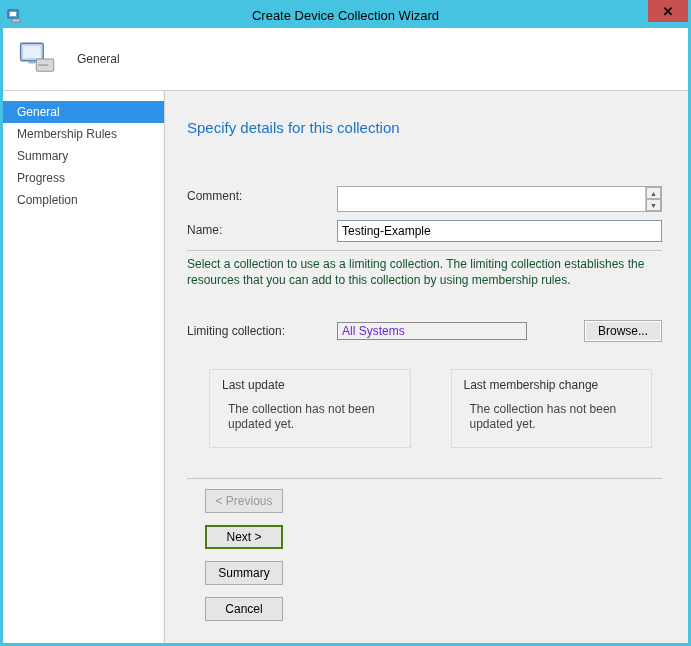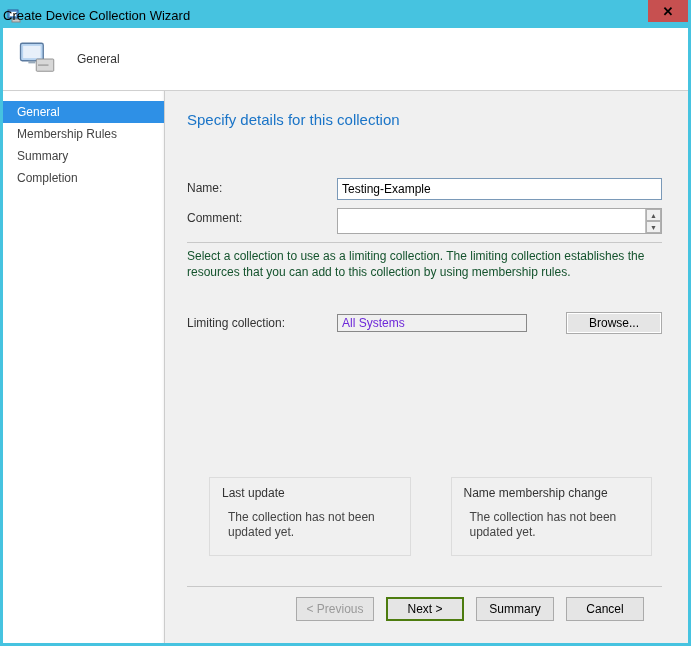--- a/index.html
+++ b/index.html
@@ -26,21 +26,21 @@
     align-items: center;
     position: relative;
   }
   .titlebar-icon {
     width: 16px; height: 16px;
     margin-left: 4px;
   }
   .titlebar-title {
     position: absolute;
     left: 0; right: 0;
-    text-align: left;
+    text-align: center;
     font-size: 13px;
     color: #000;
     pointer-events: none;
   }
   .titlebar-close {
     position: absolute;
     right: 0; top: -3px;
     width: 40px; height: 22px;
     background: #c75050;
     color: #000;
@@ -86,21 +86,21 @@
     color: #444;
     cursor: pointer;
   }
   .sidebar-item.active {
     background: #2e90e6;
     color: #fff;
   }
   .main {
     flex: 1;
     background: #f0f0f0;
-    padding: 20px 26px 12px 22px;
+    padding: 28px 26px 12px 22px;
     display: flex;
     flex-direction: column;
     min-height: 0;
   }
   .page-title {
     color: #1a74c7;
     font-size: 15px;
     margin-bottom: 50px;
   }
   .form-area {
@@ -179,21 +179,21 @@
     width: 190px;
     height: 18px;
     border: 1px solid #888;
     background: #f0f0f0;
     font-size: 12px;
     padding: 1px 4px;
     color: #6d28d9;
   }
   .browse-btn {
     margin-left: auto;
-    width: 96px;
+    width: 78px;
     height: 22px;
     font-size: 12px;
     background: #e5e5e5;
     border: 1px solid #aaa;
     cursor: pointer;
     box-shadow: inset 0 0 0 1px #fff;
   }
   .info-boxes {
     display: flex;
     gap: 40px;
@@ -220,20 +220,21 @@
     padding-left: 6px;
     line-height: 1.3;
   }
   .footer {
     border-top: 1px solid #c8c8c8;
     padding: 10px 18px;
     display: flex;
     justify-content: flex-end;
     gap: 12px;
     background: #f0f0f0;
+    flex-direction: column;
   }
   .footer button {
     width: 78px;
     height: 24px;
     font-size: 12px;
     font-family: inherit;
     background: #e5e5e5;
     border: 1px solid #aaa;
     cursor: pointer;
   }
@@ -276,65 +277,66 @@
     </span>
     <span class="header-label">General</span>
   </div>
 
   <div class="body">
 
     <div class="sidebar">
       <div class="sidebar-item active"><span>General</span></div>
       <div class="sidebar-item"><span>Membership Rules</span></div>
       <div class="sidebar-item"><span>Summary</span></div>
+      <div class="sidebar-item"><span>Progress</span></div>
       <div class="sidebar-item"><span>Completion</span></div>
     </div>
 
     <div class="main">
       <div class="page-title">Specify details for this collection</div>
 
       <div class="form-area">
-
-        <div class="form-row">
-          <div class="form-label">Name:</div>
-          <input class="text-input" type="text" value="Testing-Example" style="">
-        </div>
 
         <div class="form-row">
           <div class="form-label">Comment:</div>
           <div class="comment-wrap">
             <textarea class="comment-box" value="" style=""></textarea>
             <div class="spinner">
               <div class="spinner-btn">
                   <span>▲</span>
                 </div>
               <div class="spinner-btn">
                   <span>▼</span>
                 </div>
             </div>
           </div>
         </div>
 
+        <div class="form-row">
+          <div class="form-label">Name:</div>
+          <input class="text-input" type="text" value="Testing-Example" style="">
+        </div>
+
         <div class="divider"></div>
 
         <div class="info-text">Select a collection to use as a limiting collection. The limiting collection establishes the resources that you can add to this collection by using membership rules.</div>
 
         <div class="limiting-row">
           <div class="form-label">Limiting collection:</div>
           <div class="readonly-box">All Systems</div>
           <button class="browse-btn">Browse...</button>
         </div>
 
         <div class="info-boxes">
           <div class="info-box">
             <div class="info-box-title">Last update</div>
             <div class="info-box-text">The collection has not been updated yet.</div>
           </div>
           <div class="info-box">
-            <div class="info-box-title">Name membership change</div>
+            <div class="info-box-title">Last membership change</div>
             <div class="info-box-text">The collection has not been updated yet.</div>
           </div>
         </div>
 
       </div>
 
       <div class="footer">
         <button disabled="">&lt; Previous</button>
         <button class="default">Next &gt;</button>
         <button>Summary</button>

